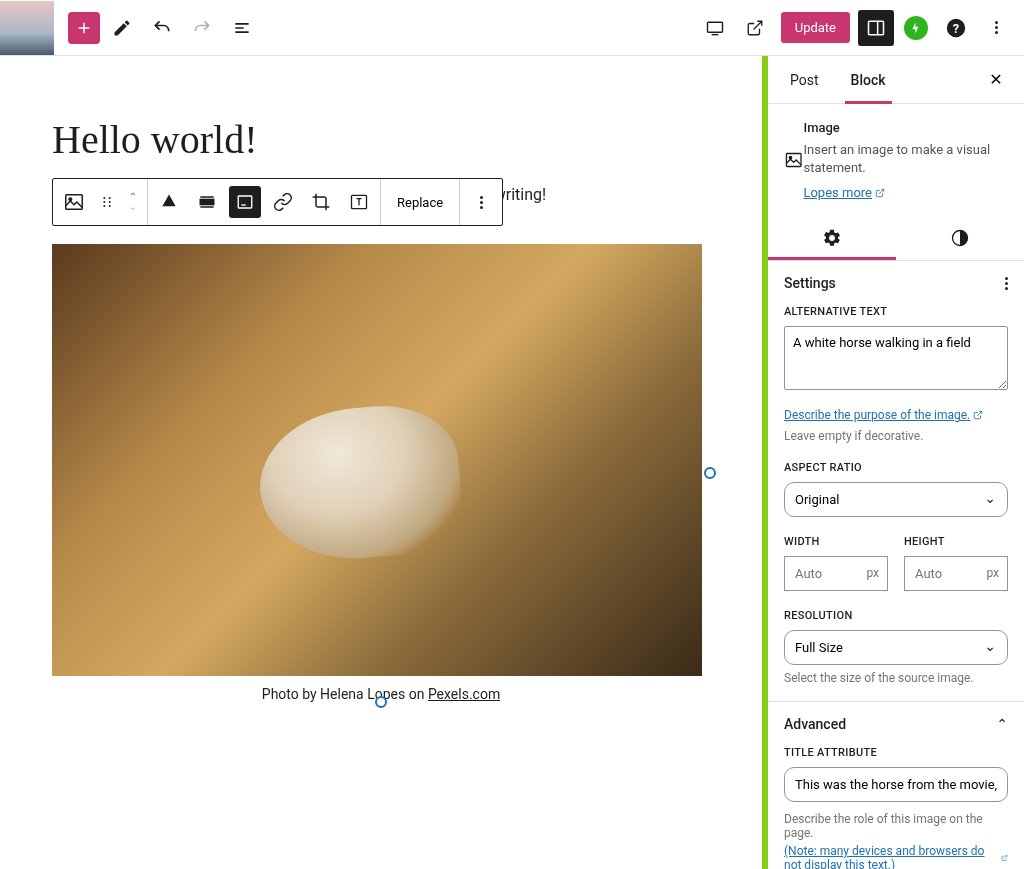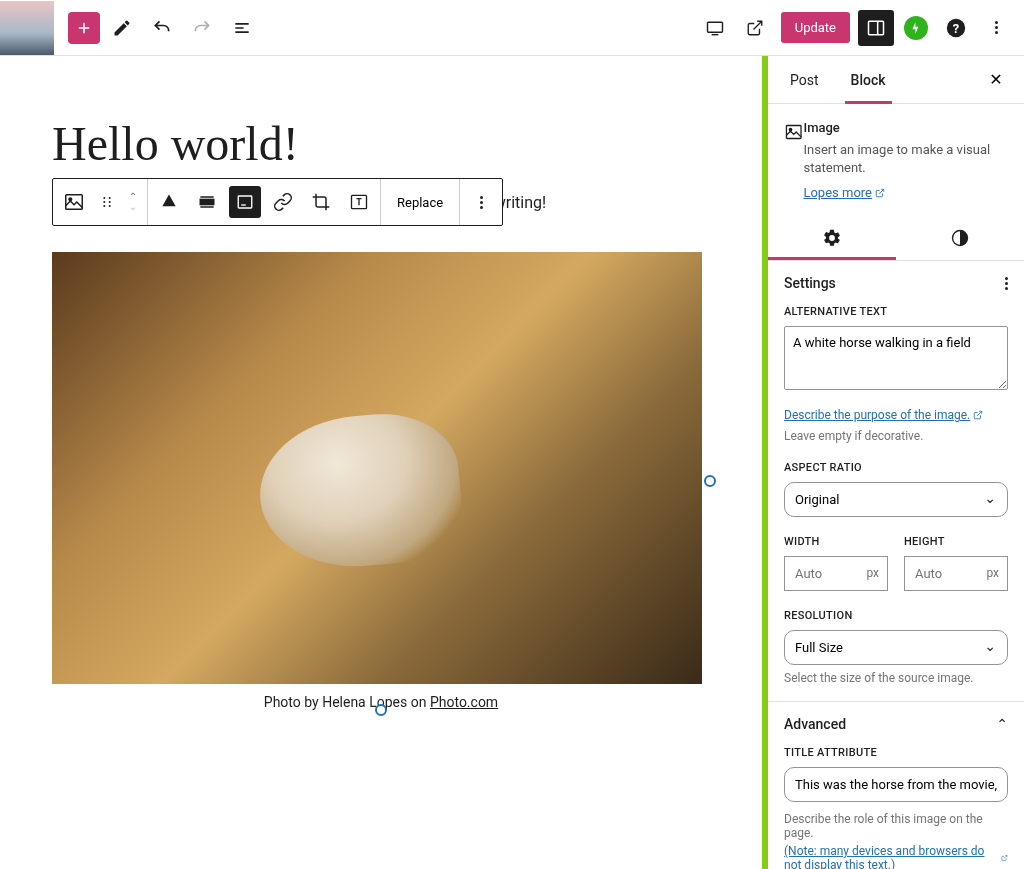--- a/index.html
+++ b/index.html
@@ -8,21 +8,21 @@
 .site-icon{width:54px;height:54px;background:linear-gradient(180deg,#e8c5c5 0%,#a8b8c8 60%,#4a5a6a 100%);margin-right:12px;margin-left:-8px}
 .top-btn{width:36px;height:36px;display:flex;align-items:center;justify-content:center;border:none;background:transparent;border-radius:2px;cursor:pointer;margin:0 2px}
 .top-btn.primary{background:#c9356e;color:#fff;width:32px;height:32px;border-radius:4px}
 .top-btn.disabled{opacity:.35}
 .top-spacer{flex:1}
 .update-btn{background:#c9356e;color:#fff;border:none;padding:8px 14px;border-radius:3px;font-size:13px;cursor:pointer;margin:0 6px}
 .top-btn.dark{background:#1e1e1e;color:#fff;border-radius:3px}
 .jetpack{width:24px;height:24px;background:#2fb41f;border-radius:50%;display:flex;align-items:center;justify-content:center;color:#fff}
 .main{display:flex;height:calc(100% - 56px)}
 .editor{flex:1;padding:60px 52px 0;overflow:auto;position:relative}
-.title{font-family:Georgia,serif;font-size:48px;font-weight:400;margin-bottom:22px}
+.title{font-family:Georgia,serif;font-size:40px;font-weight:400;margin-bottom:22px}
 .teaser{font-size:16px;color:#1e1e1e;margin-bottom:14px;position:relative}
 .block-toolbar{position:absolute;top:178px;left:52px;display:flex;background:#fff;border:1px solid #1e1e1e;border-radius:2px;height:48px}
 .tb-group{display:flex;align-items:center;border-right:1px solid #ccc;padding:0 2px}
 .tb-group:last-child{border-right:none}
 .tb-btn{width:38px;height:46px;display:flex;align-items:center;justify-content:center;border:none;background:transparent;cursor:pointer}
 .tb-btn.filled{background:#1e1e1e;color:#fff;border-radius:3px;width:32px;height:32px;margin:0 3px}
 .tb-replace{padding:0 14px;font-size:13px;height:46px;background:transparent;border:none;cursor:pointer}
 .tb-arrows{display:flex;flex-direction:column;width:24px}
 .tb-arrows span{font-size:10px;line-height:10px;text-align:center;opacity:.7}
 .tb-arrows span:last-child{opacity:.3}
@@ -32,21 +32,21 @@
 .handle{position:absolute;width:12px;height:12px;background:#fff;border:2px solid #2271b1;border-radius:50%}
 .handle.right{right:-6px;top:50%;transform:translateY(-50%)}
 .handle.bottom{left:50%;bottom:-6px;transform:translateX(-50%)}
 .caption{text-align:center;font-size:14px;margin-top:10px;color:#1e1e1e}
 .caption a{color:#1e1e1e;text-decoration:underline}
 .sidebar{width:262px;border-left:6px solid #84cc16;display:flex;flex-direction:column;overflow:auto}
 .side-tabs{display:flex;align-items:center;border-bottom:1px solid #e0e0e0;height:48px;padding:0 16px}
 .side-tab{padding:0 6px;height:48px;display:flex;align-items:center;font-size:14px;color:#1e1e1e;border:none;background:transparent;cursor:pointer;margin-right:20px}
 .side-tab.active{box-shadow:inset 0 -3px 0 #c9356e;font-weight:500}
 .side-close{margin-left:auto;width:24px;height:24px;border:none;background:transparent;cursor:pointer;font-size:16px}
-.block-info{padding:16px;display:flex;align-items:flex-start}
+.block-info{padding:16px;display:flex;align-items:center}
 .block-info-text{font-size:13px}
 .block-info-text .name{font-weight:500;margin-bottom:6px}
 .block-info-text .desc{color:#555;line-height:1.4;margin-bottom:8px}
 .learn{color:#2271b1;text-decoration:underline;font-size:13px;display:inline-flex;align-items:center;gap:3px}
 .sub-tabs{display:flex;border-bottom:1px solid #e0e0e0}
 .sub-tab{flex:1;height:44px;display:flex;align-items:center;justify-content:center;border:none;background:transparent;cursor:pointer}
 .sub-tab.active{box-shadow:inset 0 -3px 0 #c9356e}
 .panel-head{display:flex;align-items:center;justify-content:space-between;padding:14px 16px;font-size:14px;font-weight:500}
 .panel-body{padding:0 16px 16px}
 .label{font-size:11px;font-weight:500;letter-spacing:.3px;color:#1e1e1e;text-transform:uppercase;margin-bottom:8px;display:block}
@@ -140,21 +140,21 @@
 <div class="main">
   <div class="editor">
     <h1 class="title">Hello world!</h1>
     <p class="teaser"><span style="visibility:hidden">Welcome to WordPress. This is your first post. Ed</span><span> it, then start writing!</span></p>
 
     <div class="image-block">
       <div class="horse"></div>
       <div class="handle right"></div>
       <div class="handle bottom"></div>
       <p class="caption">
-        <span>Photo by Helena Lopes on </span><a href="#">Photo.com</a>
+        <span>Photo by Helena Lopes on </span><a href="#">Pexels.com</a>
       </p>
     </div>
   </div>
 
   <div class="block-toolbar">
     <div class="tb-group">
       <button class="tb-btn">
         <svg width="22" height="22" viewBox="0 0 24 24" fill="none" stroke="#1e1e1e" stroke-width="1.6">
             <rect x="3" y="4" width="18" height="16" rx="1"></rect>
             <path d="M3 16l5-5 4 4 3-3 6 6"></path>

